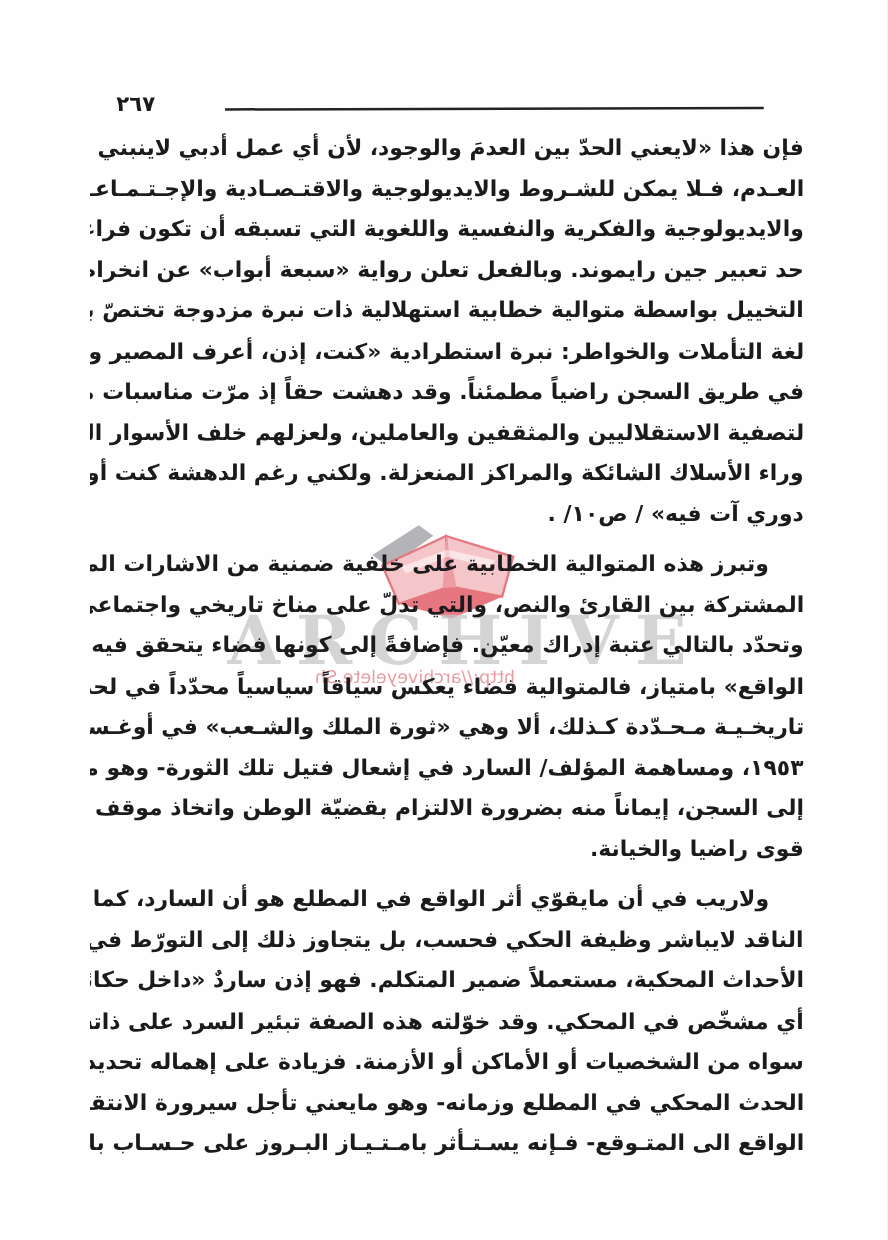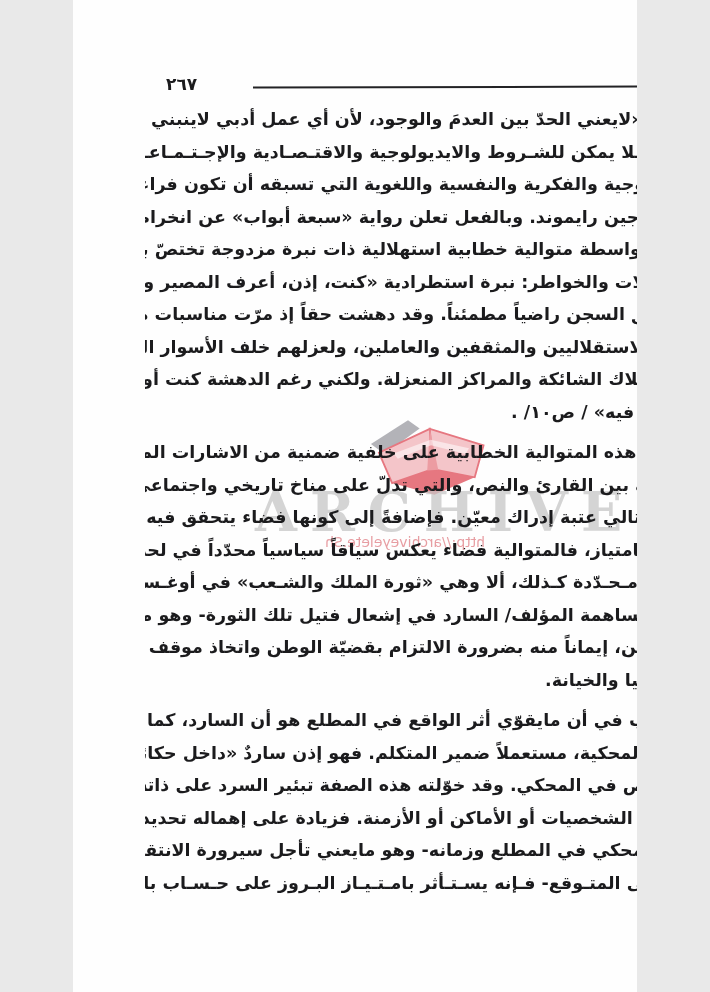--- a/index.html
+++ b/index.html
@@ -1,18 +1,18 @@
 <!DOCTYPE html>
 <html lang="ar"><head>
 <meta charset="utf-8">
 <style>
   html, body { margin: 0; padding: 0; background: #e9e9e9; }
   .page {
     position: relative;
-    width: 564px;
+    width: 710px;
     height: 992px;
     margin: 0 auto;
     background: #fefefe;
     overflow: hidden;
     font-family: "DejaVu Sans", sans-serif;
   }
 
   
   .page-number {
     position: absolute;
@@ -128,20 +128,21 @@
         <div class="text-line">المشتركة بين القارئ والنص، والتي تدلّ على مناخ تاريخي واجتماعي ما،</div>
         <div class="text-line">وتحدّد بالتالي عتبة إدراك معيّن. فإضافةً إلى كونها فضاء يتحقق فيه «أثرُ</div>
         <div class="text-line">الواقع» بامتياز، فالمتوالية فضاء يعكس سياقاً سياسياً محدّداً في لحظة</div>
         <div class="text-line">تاريخـيـة مـحـدّدة كـذلك، ألا وهي «ثورة الملك والشـعب» في أوغـسـت</div>
         <div class="text-line">١٩٥٣، ومساهمة المؤلف/ السارد في إشعال فتيل تلك الثورة- وهو ماقاده</div>
         <div class="text-line">إلى السجن، إيماناً منه بضرورة الالتزام بقضيّة الوطن واتخاذ موقف ضد</div>
         <div class="text-line short">قوى راضيا والخيانة.</div>
       </div>
       <div class="paragraph">
         <div class="text-line indent">ولاريب في أن مايقوّي أثر الواقع في المطلع هو أن السارد، كما يراه</div>
+        <div class="text-line">الناقد لايباشر وظيفة الحكي فحسب، بل يتجاوز ذلك إلى التورّط في</div>
         <div class="text-line">الأحداث المحكية، مستعملاً ضمير المتكلم. فهو إذن ساردٌ «داخل حكائي»</div>
         <div class="text-line">أي مشخّص في المحكي. وقد خوّلته هذه الصفة تبئير السرد على ذاته دون</div>
         <div class="text-line">سواه من الشخصيات أو الأماكن أو الأزمنة. فزيادة على إهماله تحديد مكان</div>
         <div class="text-line">الحدث المحكي في المطلع وزمانه- وهو مايعني تأجل سيرورة الانتقال من</div>
         <div class="text-line">الواقع الى المتـوقع- فـإنه يسـتـأثر بامـتـيـاز البـروز على حـسـاب باقي</div>
       </div>
     </div>
 
 </div>
 

